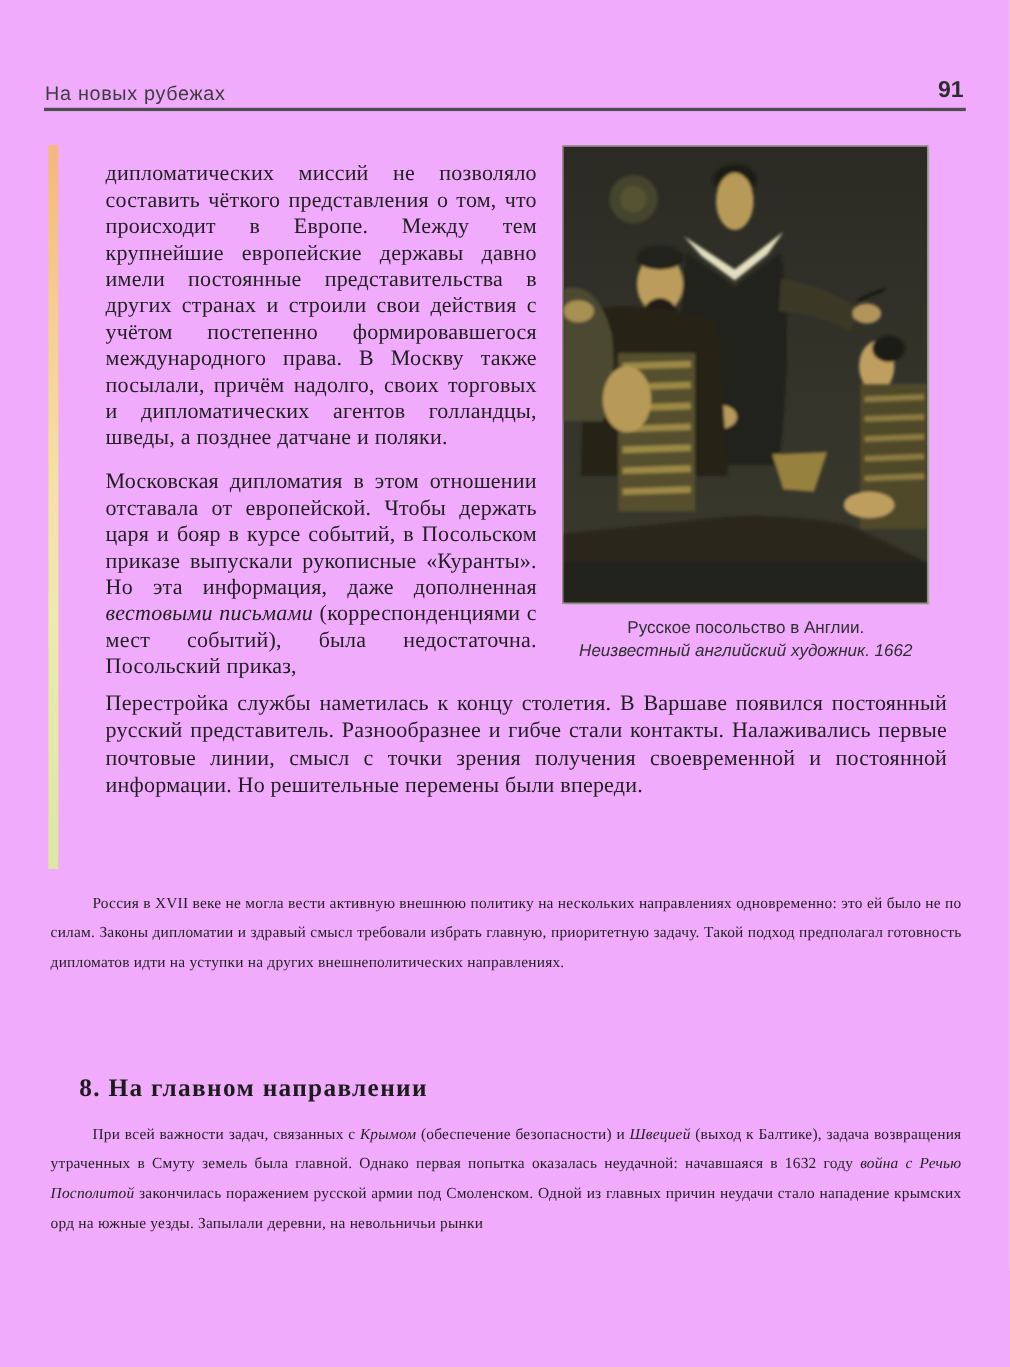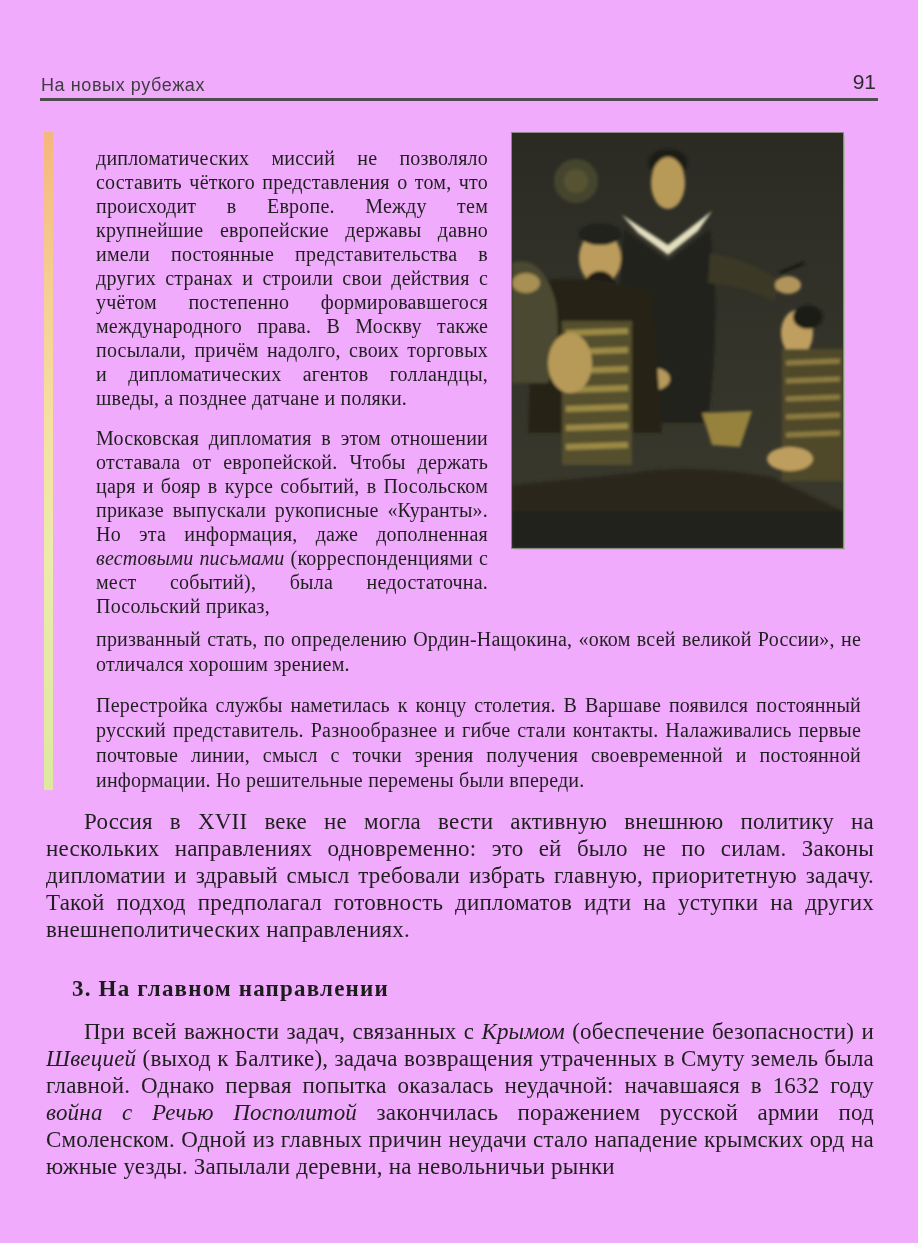--- a/index.html
+++ b/index.html
@@ -10,21 +10,21 @@
   }
   
   .header-title {
     position:absolute; left:41px; top:75px;
     font-family:"Liberation Sans", sans-serif; font-size:18px;
     color:#3d3d3d; letter-spacing:.6px;
   }
   .page-number {
     position:absolute; right:42px; top:70px;
     font-family:"Liberation Sans", sans-serif; font-size:21px;
-    font-weight:normal; color:#2d2d2d;
+    font-weight:bold; color:#2d2d2d;
   }
   .header-rule {
     position:absolute; left:40px; right:40px; top:98px; height:3px;
     background:#4d4d4d;
   }
   
   .accent-bar {
     position:absolute; left:44px; top:132px; width:9px; height:658px;
     background:linear-gradient(to bottom,
       #f4b77d 0%, #f6cf94 25%, #f5e0a2 45%, #ecebaa 65%, #dde8a0 100%);
@@ -45,21 +45,21 @@
   .figure svg { display:block; outline:1px solid #8a8a82; box-shadow:2px 2px 0 #b9b9b2; }
   .fig-caption {
     position:absolute; left:466px; top:560px; width:424px;
     text-align:center; font-family:"Liberation Sans", sans-serif;
     font-size:15.5px; line-height:21px; color:#2f2f2f;
   }
   .fig-caption .artist { font-style:italic; }
   
   .main-p {
     position:absolute; left:46px; width:828px;
-    font-size:23px; line-height:27px; text-align:justify;
+    font-size:14px; line-height:27px; text-align:justify;
     text-indent:38px; letter-spacing:.2px;
   }
   .main-p1 { top:808px; }
   .main-p2 { top:1018px; }
   .section-heading {
     position:absolute; left:72px; top:976px;
     font-size:23px; font-weight:bold; letter-spacing:1.2px; color:#1c1c1c;
   }
 </style>
 </head>
@@ -72,21 +72,20 @@
   <div class="header-rule"></div>
 
   <div class="accent-bar"></div>
 
   <div class="ann-col">
     <p>дипломатических миссий не позволяло составить чёткого представления о том, что происходит в Европе. Между тем крупнейшие европейские державы давно имели постоянные представительства в других странах и строили свои действия с учётом постепенно формировавшегося международного права. В Москву также посылали, причём надолго, своих торговых и дипломатических агентов голландцы, шведы, а позднее датчане и поляки.</p>
     <p>Московская дипломатия в этом отношении отставала от европейской. Чтобы держать царя и бояр в курсе событий, в Посольском приказе выпускали рукописные «Куранты». Но эта информация, даже дополненная <i>вестовыми письмами</i> (корреспонденциями с мест событий), была недостаточна. Посольский приказ,</p>
   </div>
 
   <div class="ann-full">
-    <p>призванный стать, по определению Ордин-Нащокина, «оком всей великой России», не отличался хорошим зрением.</p>
     <p>Перестройка службы наметилась к концу столетия. В Варшаве появился постоянный русский представитель. Разнообразнее и гибче стали контакты. Налаживались первые почтовые линии, смысл с точки зрения получения своевременной и постоянной информации. Но решительные перемены были впереди.</p>
   </div>
 
   <div class="figure">
     <svg width="331" height="415" viewBox="0 0 331 415">
       <defs>
         <filter id="soft" x="-10%" y="-10%" width="120%" height="120%">
           <feGaussianBlur stdDeviation="1.6"></feGaussianBlur>
         </filter>
         <linearGradient id="bg" x1="0" y1="0" x2="0" y2="1">
@@ -144,20 +143,24 @@
           <line x1="274" y1="302" x2="328" y2="300"></line>
         </g>
         <ellipse cx="278" cy="326" rx="23" ry="12" fill="#bd9e5f"></ellipse>
 
         <rect x="0" y="378" width="331" height="37" fill="#20201a"></rect>
         <path d="M120,340 Q180,330 260,344 L331,378 L0,378 L0,352 Z" fill="#2a281f"></path>
       </g>
     </svg>
   </div>
 
+  <div class="fig-caption">
+    <div>Русское посольство в Англии.</div>
+    <div class="artist">Неизвестный английский художник. 1662</div>
+  </div>
 
   <div class="main-p main-p1">Россия в XVII веке не могла вести активную внешнюю политику на нескольких направлениях одновременно: это ей было не по силам. Законы дипломатии и здравый смысл требовали избрать главную, приоритетную задачу. Такой подход предполагал готовность дипломатов идти на уступки на других внешнеполитических направлениях.</div>
 
-  <div class="section-heading">3. На главном направлении</div>
+  <div class="section-heading">8. На главном направлении</div>
 
   <div class="main-p main-p2">При всей важности задач, связанных с <i>Крымом</i> (обеспечение безопасности) и <i>Швецией</i> (выход к Балтике), задача возвращения утраченных в Смуту земель была главной. Однако первая попытка оказалась неудачной: начавшаяся в 1632 году <i>война с Речью Посполитой</i> закончилась поражением русской армии под Смоленском. Одной из главных причин неудачи стало нападение крымских орд на южные уезды. Запылали деревни, на невольничьи рынки</div>
 
 </div>
 
 </body></html>

